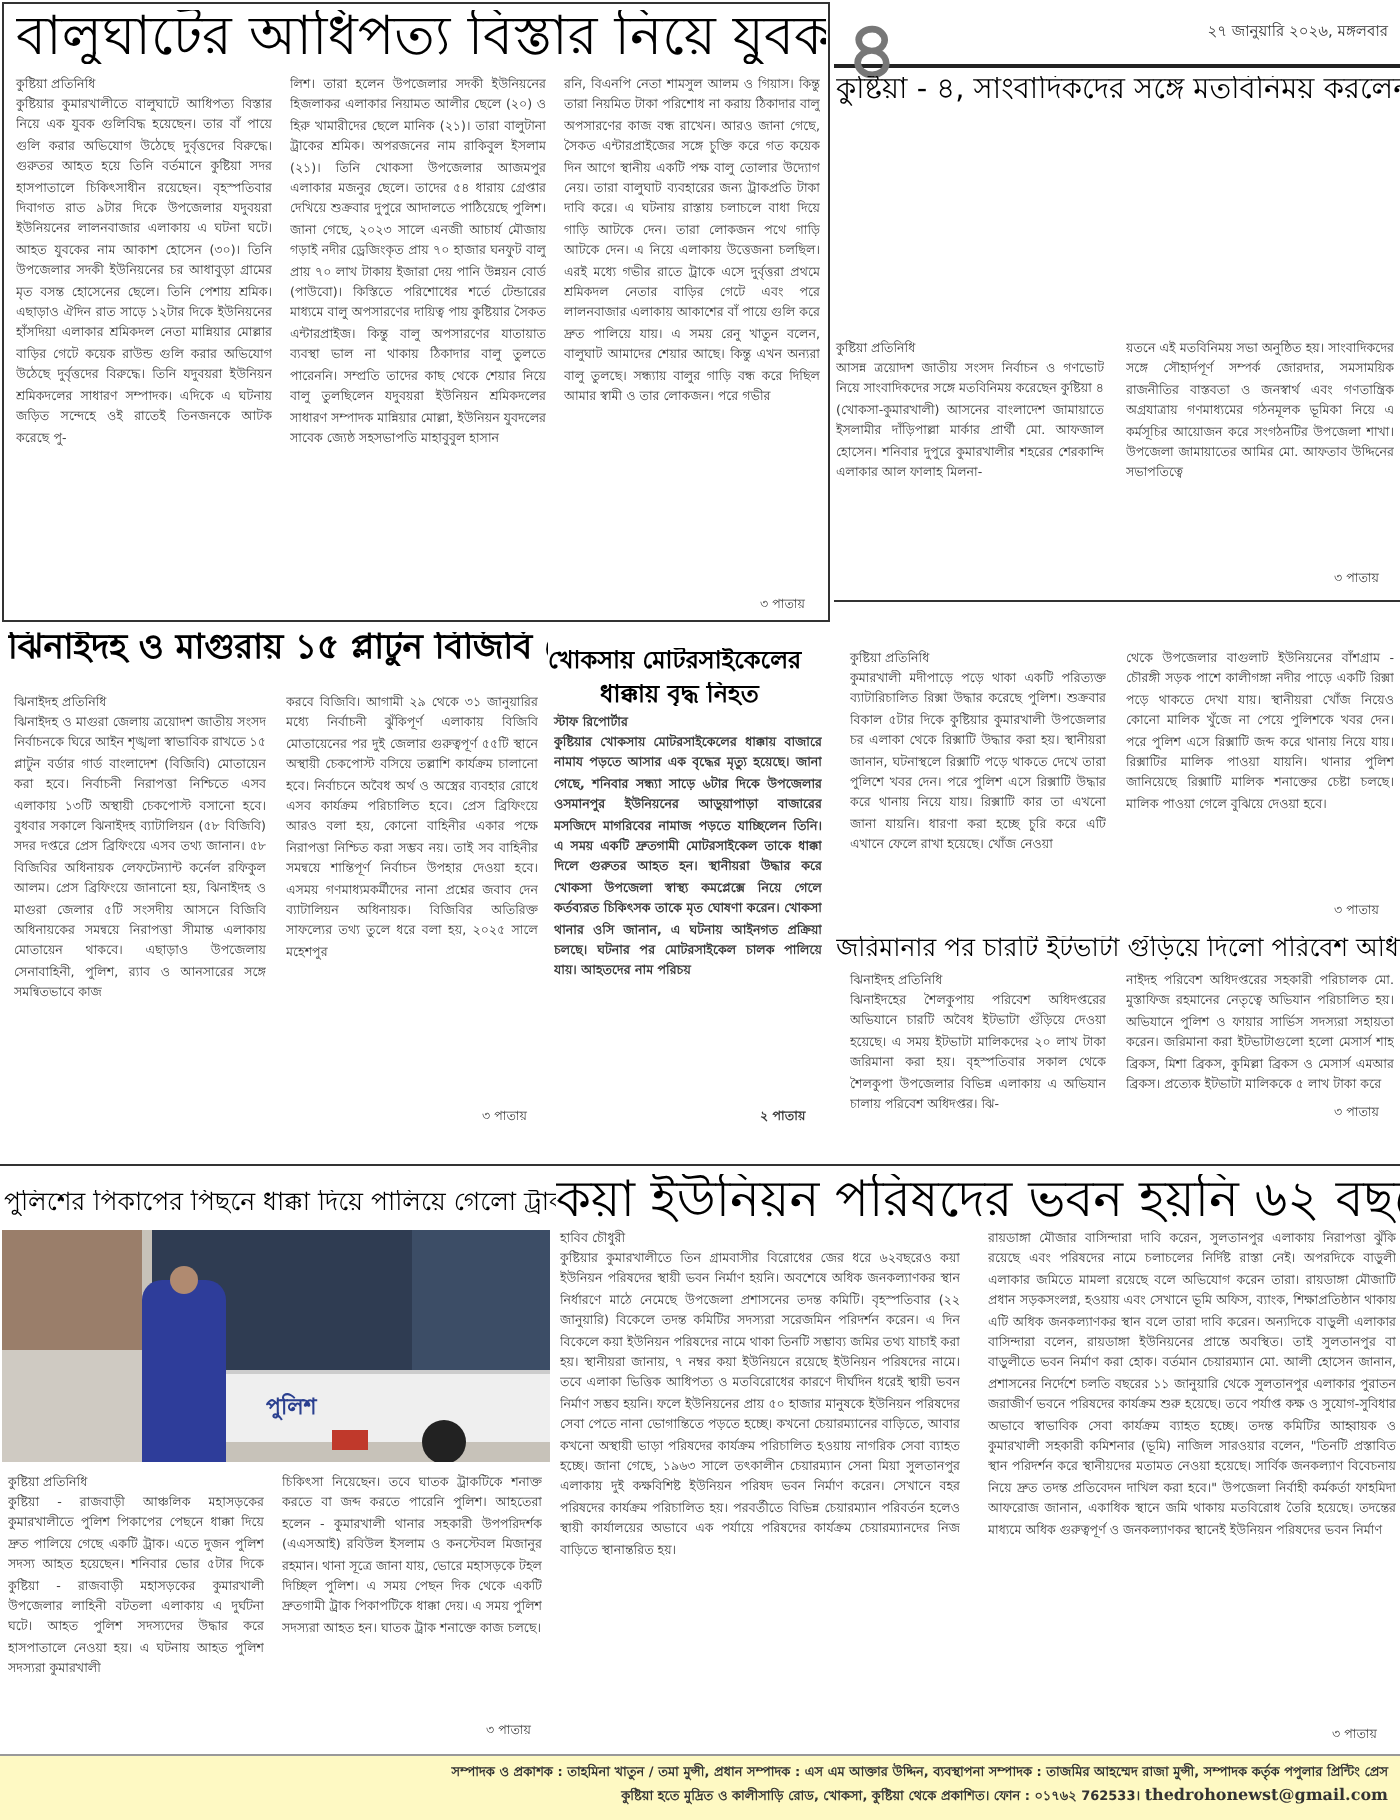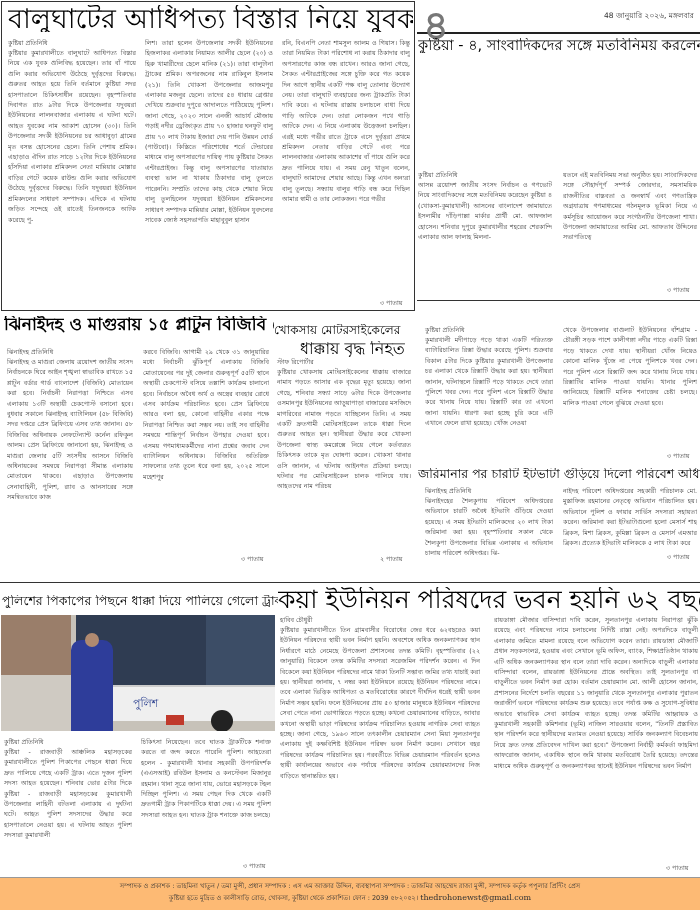--- a/index.html
+++ b/index.html
@@ -3,59 +3,59 @@
 <meta charset="utf-8">
 <style>
   html,body{margin:0;padding:0;background:#fff;}
   body{width:700px;height:910px;position:relative;overflow:hidden;font-family:"DejaVu Sans",sans-serif;color:#222;}
   .abs{position:absolute;box-sizing:border-box;}
   .hl{font-family:"DejaVu Sans",sans-serif;color:#000;white-space:nowrap;overflow:hidden;line-height:1;}
   .col{font-size:6.3px;line-height:10.4px;color:#3a3a3a;text-align:justify;overflow:hidden;}
   .byline{font-size:6.3px;line-height:10.4px;color:#3a3a3a;}
   .boxed{border:1.5px solid #333;}
   .photo{overflow:hidden;}
-  .footer{background:#fdba74;font-size:6.5px;line-height:11px;text-align:center;color:#333;padding:3px 6px;}
+  .footer{background:#fef9c3;font-size:6.5px;line-height:11px;text-align:right;color:#333;padding:3px 6px;font-weight:bold;}
   .pg-num{font-size:40px;font-weight:bold;color:#777;letter-spacing:-2px;}
 </style>
 </head>
 <body>
 
 <div class="abs boxed" style="left:1px;top:1px;width:414px;height:310px;">
   <div class="abs hl" style="left:6px;top:3px;font-size:27px;width:405px;">বালুঘাটের আধিপত্য বিস্তার নিয়ে যুবক গুলিবিদ্ধ</div>
   <div class="abs byline" style="left:6px;top:36px;">কুষ্টিয়া প্রতিনিধি</div>
   <div class="abs col" style="left:6px;top:46px;width:128px;height:260px;">কুষ্টিয়ার কুমারখালীতে বালুঘাটে আধিপত্য বিস্তার নিয়ে এক যুবক গুলিবিদ্ধ হয়েছেন। তার বাঁ পায়ে গুলি করার অভিযোগ উঠেছে দুর্বৃত্তদের বিরুদ্ধে। গুরুতর আহত হয়ে তিনি বর্তমানে কুষ্টিয়া সদর হাসপাতালে চিকিৎসাধীন রয়েছেন। বৃহস্পতিবার দিবাগত রাত ৯টার দিকে উপজেলার যদুবয়রা ইউনিয়নের লালনবাজার এলাকায় এ ঘটনা ঘটে। আহত যুবকের নাম আকাশ হোসেন (৩০)। তিনি উপজেলার সদকী ইউনিয়নের চর আধাবুড়া গ্রামের মৃত বসন্ত হোসেনের ছেলে। তিনি পেশায় শ্রমিক। এছাড়াও ঐদিন রাত সাড়ে ১২টার দিকে ইউনিয়নের হাঁসদিয়া এলাকার শ্রমিকদল নেতা মান্নিয়ার মোল্লার বাড়ির গেটে কয়েক রাউন্ড গুলি করার অভিযোগ উঠেছে দুর্বৃত্তদের বিরুদ্ধে। তিনি যদুবয়রা ইউনিয়ন শ্রমিকদলের সাধারণ সম্পাদক। এদিকে এ ঘটনায় জড়িত সন্দেহে ওই রাতেই তিনজনকে আটক করেছে পু-</div>
   <div class="abs col" style="left:143px;top:36px;width:128px;height:270px;">লিশ। তারা হলেন উপজেলার সদকী ইউনিয়নের হিজলাকর এলাকার নিয়ামত আলীর ছেলে (২০) ও হিরু খামারীদের ছেলে মানিক (২১)। তারা বালুটানা ট্রাকের শ্রমিক। অপরজনের নাম রাকিবুল ইসলাম (২১)। তিনি খোকসা উপজেলার আজমপুর এলাকার মজনুর ছেলে। তাদের ৫৪ ধারায় গ্রেপ্তার দেখিয়ে শুক্রবার দুপুরে আদালতে পাঠিয়েছে পুলিশ। জানা গেছে, ২০২৩ সালে এনজী আচার্য মৌজায় গড়াই নদীর ড্রেজিংকৃত প্রায় ৭০ হাজার ঘনফুট বালু প্রায় ৭০ লাখ টাকায় ইজারা দেয় পানি উন্নয়ন বোর্ড (পাউবো)। কিস্তিতে পরিশোধের শর্তে টেন্ডারের মাধ্যমে বালু অপসারণের দায়িত্ব পায় কুষ্টিয়ার সৈকত এন্টারপ্রাইজ। কিন্তু বালু অপসারণের যাতায়াত ব্যবস্থা ভাল না থাকায় ঠিকাদার বালু তুলতে পারেননি। সম্প্রতি তাদের কাছ থেকে শেয়ার নিয়ে বালু তুলছিলেন যদুবয়রা ইউনিয়ন শ্রমিকদলের সাধারণ সম্পাদক মান্নিয়ার মোল্লা, ইউনিয়ন যুবদলের সাবেক জ্যেষ্ঠ সহসভাপতি মাহাবুবুল হাসান</div>
   <div class="abs col" style="left:280px;top:36px;width:128px;height:262px;">রনি, বিএনপি নেতা শামসুল আলম ও গিয়াস। কিন্তু তারা নিয়মিত টাকা পরিশোধ না করায় ঠিকাদার বালু অপসারণের কাজ বন্ধ রাখেন। আরও জানা গেছে, সৈকত এন্টারপ্রাইজের সঙ্গে চুক্তি করে গত কয়েক দিন আগে স্থানীয় একটি পক্ষ বালু তোলার উদ্যোগ নেয়। তারা বালুঘাট ব্যবহারের জন্য ট্রাকপ্রতি টাকা দাবি করে। এ ঘটনায় রাস্তায় চলাচলে বাধা দিয়ে গাড়ি আটকে দেন। তারা লোকজন পথে গাড়ি আটকে দেন। এ নিয়ে এলাকায় উত্তেজনা চলছিল। এরই মধ্যে গভীর রাতে ট্রাকে এসে দুর্বৃত্তরা প্রথমে শ্রমিকদল নেতার বাড়ির গেটে এবং পরে লালনবাজার এলাকায় আকাশের বাঁ পায়ে গুলি করে দ্রুত পালিয়ে যায়। এ সময় রেনু খাতুন বলেন, বালুঘাট আমাদের শেয়ার আছে। কিন্তু এখন অন্যরা বালু তুলছে। সন্ধ্যায় বালুর গাড়ি বন্ধ করে দিছিল আমার স্বামী ও তার লোকজন। পরে গভীর</div>
   <div class="abs byline" style="left:378px;top:296px;">৩ পাতায়</div>
 </div>
 
 <div class="abs" style="left:417px;top:0;width:283px;height:34px;border-bottom:2px solid #222;">
   <div class="abs pg-num" style="left:6px;top:-6px;">৪</div>
-  <div class="abs" style="right:6px;top:10px;font-size:7.5px;color:#333;">48 জানুয়ারি ২০২৬, মঙ্গলবার</div>
+  <div class="abs" style="right:6px;top:10px;font-size:7.5px;color:#333;">২৭ জানুয়ারি ২০২৬, মঙ্গলবার</div>
 </div>
 
 <div class="abs" style="left:417px;top:36px;width:283px;height:262px;">
   <div class="abs hl" style="left:1px;top:2px;font-size:14.5px;width:282px;">কুষ্টিয়া - ৪, সাংবাদিকদের সঙ্গে মতবিনিময় করলেন জামায়াত প্রার্থী</div>
   <div class="abs byline" style="left:1px;top:134px;">কুষ্টিয়া প্রতিনিধি</div>
   <div class="abs col" style="left:1px;top:144px;width:134px;height:115px;">আসন্ন ত্রয়োদশ জাতীয় সংসদ নির্বাচন ও গণভোট নিয়ে সাংবাদিকদের সঙ্গে মতবিনিময় করেছেন কুষ্টিয়া ৪ (খোকসা-কুমারখালী) আসনের বাংলাদেশ জামায়াতে ইসলামীর দাঁড়িপাল্লা মার্কার প্রার্থী মো. আফজাল হোসেন। শনিবার দুপুরে কুমারখালীর শহরের শেরকান্দি এলাকার আল ফালাহ মিলনা-</div>
   <div class="abs col" style="left:146px;top:134px;width:134px;height:125px;">য়তনে এই মতবিনিময় সভা অনুষ্ঠিত হয়। সাংবাদিকদের সঙ্গে সৌহার্দপূর্ণ সম্পর্ক জোরদার, সমসাময়িক রাজনীতির বাস্তবতা ও জনস্বার্থ এবং গণতান্ত্রিক অগ্রযাত্রায় গণমাধ্যমের গঠনমূলক ভূমিকা নিয়ে এ কর্মসূচির আয়োজন করে সংগঠনটির উপজেলা শাখা। উপজেলা জামায়াতের আমির মো. আফতাব উদ্দিনের সভাপতিত্বে</div>
   <div class="abs byline" style="left:250px;top:249px;">৩ পাতায়</div>
 </div>
 
 <div class="abs" style="left:1px;top:314px;width:270px;height:252px;">
   <div class="abs hl" style="left:3px;top:2px;font-size:17px;font-weight:bold;width:270px;">ঝিনাইদহ ও মাগুরায় ১৫ প্লাটুন বিজিবি মোতায়েন হবে</div>
   <div class="abs byline" style="left:6px;top:33px;">ঝিনাইদহ প্রতিনিধি</div>
   <div class="abs col" style="left:6px;top:43px;width:126px;height:207px;">ঝিনাইদহ ও মাগুরা জেলায় ত্রয়োদশ জাতীয় সংসদ নির্বাচনকে ঘিরে আইন শৃঙ্খলা স্বাভাবিক রাখতে ১৫ প্লাটুন বর্ডার গার্ড বাংলাদেশ (বিজিবি) মোতায়েন করা হবে। নির্বাচনী নিরাপত্তা নিশ্চিতে এসব এলাকায় ১৩টি অস্থায়ী চেকপোস্ট বসানো হবে। বুধবার সকালে ঝিনাইদহ ব্যাটালিয়ন (৫৮ বিজিবি) সদর দপ্তরে প্রেস ব্রিফিংয়ে এসব তথ্য জানান। ৫৮ বিজিবির অধিনায়ক লেফটেন্যান্ট কর্নেল রফিকুল আলম। প্রেস ব্রিফিংয়ে জানানো হয়, ঝিনাইদহ ও মাগুরা জেলার ৫টি সংসদীয় আসনে বিজিবি অধিনায়কের সমন্বয়ে নিরাপত্তা সীমান্ত এলাকায় মোতায়েন থাকবে। এছাড়াও উপজেলায় সেনাবাহিনী, পুলিশ, র‍্যাব ও আনসারের সঙ্গে সমন্বিতভাবে কাজ</div>
   <div class="abs col" style="left:142px;top:33px;width:126px;height:207px;">করবে বিজিবি। আগামী ২৯ থেকে ৩১ জানুয়ারির মধ্যে নির্বাচনী ঝুঁকিপূর্ণ এলাকায় বিজিবি মোতায়েনের পর দুই জেলার গুরুত্বপূর্ণ ৫৫টি স্থানে অস্থায়ী চেকপোস্ট বসিয়ে তল্লাশি কার্যক্রম চালানো হবে। নির্বাচনে অবৈধ অর্থ ও অস্ত্রের ব্যবহার রোধে এসব কার্যক্রম পরিচালিত হবে। প্রেস ব্রিফিংয়ে আরও বলা হয়, কোনো বাহিনীর একার পক্ষে নিরাপত্তা নিশ্চিত করা সম্ভব নয়। তাই সব বাহিনীর সমন্বয়ে শান্তিপূর্ণ নির্বাচন উপহার দেওয়া হবে। এসময় গণমাধ্যমকর্মীদের নানা প্রশ্নের জবাব দেন ব্যাটালিয়ন অধিনায়ক। বিজিবির অতিরিক্ত সাফল্যের তথ্য তুলে ধরে বলা হয়, ২০২৫ সালে মহেশপুর</div>
   <div class="abs byline" style="left:240px;top:240px;">৩ পাতায়</div>
 </div>
 
-<div class="abs" style="left:274px;top:314px;width:140px;height:252px;">
+<div class="abs" style="left:274px;top:314px;width:140px;height:252px;font-weight:bold;">
   <div class="abs hl" style="left:0;top:10px;font-size:12px;width:140px;">খোকসায় মোটরসাইকেলের</div>
-  <div class="abs hl" style="left:26px;top:27px;font-size:16px;width:110px;">ধাক্কায় বৃদ্ধ নিহত</div>
+  <div class="abs hl" style="left:26px;top:27px;font-size:12px;width:110px;">ধাক্কায় বৃদ্ধ নিহত</div>
   <div class="abs byline" style="left:3px;top:43px;">স্টাফ রিপোর্টার</div>
   <div class="abs col" style="left:3px;top:53px;width:134px;height:187px;">কুষ্টিয়ার খোকসায় মোটরসাইকেলের ধাক্কায় বাজারে নামায পড়তে আসার এক বৃদ্ধের মৃত্যু হয়েছে। জানা গেছে, শনিবার সন্ধ্যা সাড়ে ৬টার দিকে উপজেলার ওসমানপুর ইউনিয়নের আড়ুয়াপাড়া বাজারের মসজিদে মাগরিবের নামাজ পড়তে যাচ্ছিলেন তিনি। এ সময় একটি দ্রুতগামী মোটরসাইকেল তাকে ধাক্কা দিলে গুরুতর আহত হন। স্থানীয়রা উদ্ধার করে খোকসা উপজেলা স্বাস্থ্য কমপ্লেক্সে নিয়ে গেলে কর্তব্যরত চিকিৎসক তাকে মৃত ঘোষণা করেন। খোকসা থানার ওসি জানান, এ ঘটনায় আইনগত প্রক্রিয়া চলছে। ঘটনার পর মোটরসাইকেল চালক পালিয়ে যায়। আহতদের নাম পরিচয়</div>
   <div class="abs byline" style="left:106px;top:240px;">২ পাতায়</div>
 </div>
 
 <div class="abs" style="left:417px;top:300px;width:283px;height:165px;border-top:1.5px solid #333;">
   <div class="abs byline" style="left:8px;top:24px;">কুষ্টিয়া প্রতিনিধি</div>
   <div class="abs col" style="left:8px;top:34px;width:128px;height:128px;">কুমারখালী মদীপাড়ে পড়ে থাকা একটি পরিত্যক্ত ব্যাটারিচালিত রিক্সা উদ্ধার করেছে পুলিশ। শুক্রবার বিকাল ৫টার দিকে কুষ্টিয়ার কুমারখালী উপজেলার চর এলাকা থেকে রিক্সাটি উদ্ধার করা হয়। স্থানীয়রা জানান, ঘটনাস্থলে রিক্সাটি পড়ে থাকতে দেখে তারা পুলিশে খবর দেন। পরে পুলিশ এসে রিক্সাটি উদ্ধার করে থানায় নিয়ে যায়। রিক্সাটি কার তা এখনো জানা যায়নি। ধারণা করা হচ্ছে চুরি করে এটি এখানে ফেলে রাখা হয়েছে। খোঁজ নেওয়া</div>
   <div class="abs col" style="left:146px;top:24px;width:134px;height:128px;">থেকে উপজেলার বাগুলাট ইউনিয়নের বাঁশগ্রাম - চৌরঙ্গী সড়ক পাশে কালীগঙ্গা নদীর পাড়ে একটি রিক্সা পড়ে থাকতে দেখা যায়। স্থানীয়রা খোঁজ নিয়েও কোনো মালিক খুঁজে না পেয়ে পুলিশকে খবর দেন। পরে পুলিশ এসে রিক্সাটি জব্দ করে থানায় নিয়ে যায়। রিক্সাটির মালিক পাওয়া যায়নি। থানার পুলিশ জানিয়েছে রিক্সাটি মালিক শনাক্তের চেষ্টা চলছে। মালিক পাওয়া গেলে বুঝিয়ে দেওয়া হবে।</div>
   <div class="abs byline" style="left:250px;top:150px;">৩ পাতায়</div>
@@ -73,21 +73,21 @@
 <div class="abs hl" style="left:2px;top:595px;font-size:12.5px;width:276px;">পুলিশের পিকাপের পিছনে ধাক্কা দিয়ে পালিয়ে গেলো ট্রাক</div>
 <div class="abs hl" style="left:278px;top:587px;font-size:25px;width:422px;">কয়া ইউনিয়ন পরিষদের ভবন হয়নি ৬২ বছরেও</div>
 
 <div class="abs" style="left:1px;top:615px;width:274px;height:260px;">
   <div class="abs photo" style="left:0;top:0;width:274px;height:116px;background:#c7c2b9;">
     <div class="abs" style="left:0;top:0;width:70px;height:65px;background:#9a7e6a;"></div>
     <div class="abs" style="left:0;top:60px;width:70px;height:56px;background:#cfcac2;"></div>
     <div class="abs" style="left:75px;top:0;width:199px;height:70px;background:#2f3c52;"></div>
     <div class="abs" style="left:205px;top:0;width:69px;height:80px;background:#3c4d66;"></div>
     <div class="abs" style="left:100px;top:70px;width:174px;height:36px;background:#efefef;border-top:2px solid #ccc;"></div>
-    <div class="abs" style="left:132px;top:80px;font-size:11px;font-weight:normal;color:#2a3f8f;text-align:right;">পুলিশ</div>
+    <div class="abs" style="left:132px;top:80px;font-size:11px;font-weight:bold;color:#2a3f8f;text-align:right;">পুলিশ</div>
     <div class="abs" style="left:165px;top:100px;width:18px;height:10px;background:#c0392b;"></div>
     <div class="abs" style="left:70px;top:25px;width:42px;height:91px;background:#2e3d9a;border-radius:10px 10px 0 0;"></div>
     <div class="abs" style="left:84px;top:18px;width:14px;height:14px;background:#b08a70;border-radius:50%;"></div>
     <div class="abs" style="left:210px;top:95px;width:22px;height:22px;background:#222;border-radius:50%;"></div>
   </div>
   <div class="abs byline" style="left:3px;top:122px;">কুষ্টিয়া প্রতিনিধি</div>
   <div class="abs col" style="left:3px;top:132px;width:128px;height:124px;">কুষ্টিয়া - রাজবাড়ী আঞ্চলিক মহাসড়কের কুমারখালীতে পুলিশ পিকাপের পেছনে ধাক্কা দিয়ে দ্রুত পালিয়ে গেছে একটি ট্রাক। এতে দুজন পুলিশ সদস্য আহত হয়েছেন। শনিবার ভোর ৫টার দিকে কুষ্টিয়া - রাজবাড়ী মহাসড়কের কুমারখালী উপজেলার লাহিনী বটতলা এলাকায় এ দুর্ঘটনা ঘটে। আহত পুলিশ সদস্যদের উদ্ধার করে হাসপাতালে নেওয়া হয়। এ ঘটনায় আহত পুলিশ সদস্যরা কুমারখালী</div>
   <div class="abs col" style="left:140px;top:122px;width:130px;height:124px;">চিকিৎসা নিয়েছেন। তবে ঘাতক ট্রাকটিকে শনাক্ত করতে বা জব্দ করতে পারেনি পুলিশ। আহতেরা হলেন - কুমারখালী থানার সহকারী উপপরিদর্শক (এএসআই) রবিউল ইসলাম ও কনস্টেবল মিজানুর রহমান। থানা সূত্রে জানা যায়, ভোরে মহাসড়কে টহল দিচ্ছিল পুলিশ। এ সময় পেছন দিক থেকে একটি দ্রুতগামী ট্রাক পিকাপটিকে ধাক্কা দেয়। এ সময় পুলিশ সদস্যরা আহত হন। ঘাতক ট্রাক শনাক্তে কাজ চলছে।</div>
   <div class="abs byline" style="left:242px;top:246px;">৩ পাতায়</div>
 </div>
@@ -95,16 +95,16 @@
 <div class="abs" style="left:280px;top:615px;width:420px;height:260px;">
   <div class="abs byline" style="left:0;top:0;">হাবিব চৌধুরী</div>
   <div class="abs col" style="left:0;top:10px;width:200px;height:245px;">কুষ্টিয়ার কুমারখালীতে তিন গ্রামবাসীর বিরোধের জের ধরে ৬২বছরেও কয়া ইউনিয়ন পরিষদের স্থায়ী ভবন নির্মাণ হয়নি। অবশেষে অধিক জনকল্যাণকর স্থান নির্ধারণে মাঠে নেমেছে উপজেলা প্রশাসনের তদন্ত কমিটি। বৃহস্পতিবার (২২ জানুয়ারি) বিকেলে তদন্ত কমিটির সদস্যরা সরেজমিন পরিদর্শন করেন। এ দিন বিকেলে কয়া ইউনিয়ন পরিষদের নামে থাকা তিনটি সম্ভাব্য জমির তথ্য যাচাই করা হয়। স্থানীয়রা জানায়, ৭ নম্বর কয়া ইউনিয়নে রয়েছে ইউনিয়ন পরিষদের নামে। তবে এলাকা ভিত্তিক আধিপত্য ও মতবিরোধের কারণে দীর্ঘদিন ধরেই স্থায়ী ভবন নির্মাণ সম্ভব হয়নি। ফলে ইউনিয়নের প্রায় ৫০ হাজার মানুষকে ইউনিয়ন পরিষদের সেবা পেতে নানা ভোগান্তিতে পড়তে হচ্ছে। কখনো চেয়ারম্যানের বাড়িতে, আবার কখনো অস্থায়ী ভাড়া পরিষদের কার্যক্রম পরিচালিত হওয়ায় নাগরিক সেবা ব্যাহত হচ্ছে। জানা গেছে, ১৯৬৩ সালে তৎকালীন চেয়ারম্যান সেনা মিয়া সুলতানপুর এলাকায় দুই কক্ষবিশিষ্ট ইউনিয়ন পরিষদ ভবন নির্মাণ করেন। সেখানে বহর পরিষদের কার্যক্রম পরিচালিত হয়। পরবর্তীতে বিভিন্ন চেয়ারম্যান পরিবর্তন হলেও স্থায়ী কার্যালয়ের অভাবে এক পর্যায়ে পরিষদের কার্যক্রম চেয়ারম্যানদের নিজ বাড়িতে স্থানান্তরিত হয়।</div>
   <div class="abs col" style="left:214px;top:0;width:204px;height:255px;">রায়ডাঙ্গা মৌজার বাসিন্দারা দাবি করেন, সুলতানপুর এলাকায় নিরাপত্তা ঝুঁকি রয়েছে এবং পরিষদের নামে চলাচলের নির্দিষ্ট রাস্তা নেই। অপরদিকে বাড়ুলী এলাকার জমিতে মামলা রয়েছে বলে অভিযোগ করেন তারা। রায়ডাঙ্গা মৌজাটি প্রধান সড়কসংলগ্ন, হওয়ায় এবং সেখানে ভূমি অফিস, ব্যাংক, শিক্ষাপ্রতিষ্ঠান থাকায় এটি অধিক জনকল্যাণকর স্থান বলে তারা দাবি করেন। অন্যদিকে বাড়ুলী এলাকার বাসিন্দারা বলেন, রায়ডাঙ্গা ইউনিয়নের প্রান্তে অবস্থিত। তাই সুলতানপুর বা বাড়ুলীতে ভবন নির্মাণ করা হোক। বর্তমান চেয়ারম্যান মো. আলী হোসেন জানান, প্রশাসনের নির্দেশে চলতি বছরের ১১ জানুয়ারি থেকে সুলতানপুর এলাকার পুরাতন জরাজীর্ণ ভবনে পরিষদের কার্যক্রম শুরু হয়েছে। তবে পর্যাপ্ত কক্ষ ও সুযোগ-সুবিধার অভাবে স্বাভাবিক সেবা কার্যক্রম ব্যাহত হচ্ছে। তদন্ত কমিটির আহ্বায়ক ও কুমারখালী সহকারী কমিশনার (ভূমি) নাজিল সারওয়ার বলেন, "তিনটি প্রস্তাবিত স্থান পরিদর্শন করে স্থানীয়দের মতামত নেওয়া হয়েছে। সার্বিক জনকল্যাণ বিবেচনায় নিয়ে দ্রুত তদন্ত প্রতিবেদন দাখিল করা হবে।" উপজেলা নির্বাহী কর্মকর্তা ফাহমিদা আফরোজ জানান, একাধিক স্থানে জমি থাকায় মতবিরোধ তৈরি হয়েছে। তদন্তের মাধ্যমে অধিক গুরুত্বপূর্ণ ও জনকল্যাণকর স্থানেই ইউনিয়ন পরিষদের ভবন নির্মাণ</div>
   <div class="abs byline" style="left:386px;top:248px;">৩ পাতায়</div>
 </div>
 
 <div class="abs footer" style="left:0;top:877px;width:700px;height:33px;border-top:1px solid #999;">
   <div>সম্পাদক ও প্রকাশক : তাহমিনা খাতুন / তমা মুন্সী, প্রধান সম্পাদক : এস এম আক্তার উদ্দিন, ব্যবস্থাপনা সম্পাদক : তাজমির আহম্মেদ রাজা মুন্সী, সম্পাদক কর্তৃক পপুলার প্রিন্টিং প্রেস</div>
   <div>
-    <span>কুষ্টিয়া হতে মুদ্রিত ও কালীসাড়ি রোড, খোকসা, কুষ্টিয়া থেকে প্রকাশিত। ফোন : 2039 ৫৮২০৫২।</span>
+    <span>কুষ্টিয়া হতে মুদ্রিত ও কালীসাড়ি রোড, খোকসা, কুষ্টিয়া থেকে প্রকাশিত। ফোন : ০১৭৬২ 762533।</span>
     <span style="font-family:'DejaVu Serif',serif;font-size:8px;">thedrohonewst@gmail.com</span>
   </div>
 </div>
 
 </body></html>

